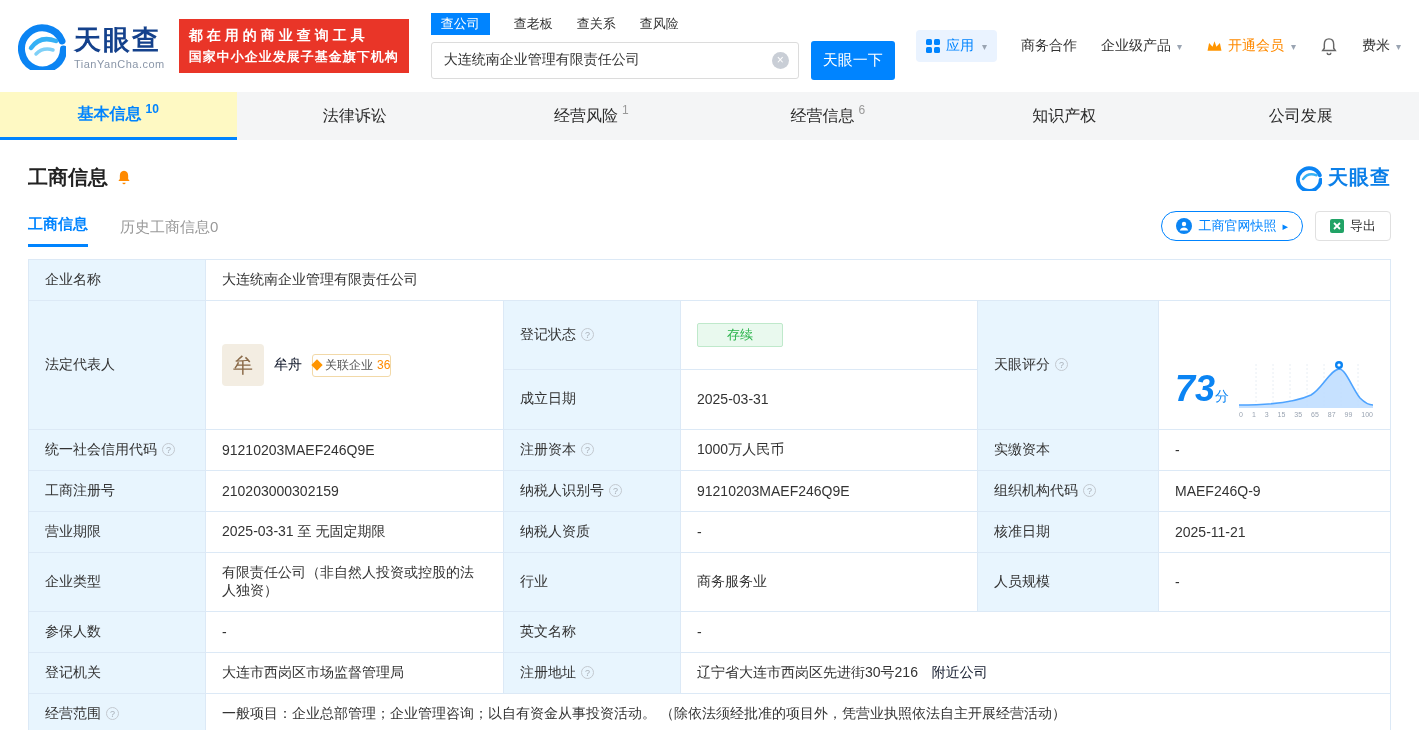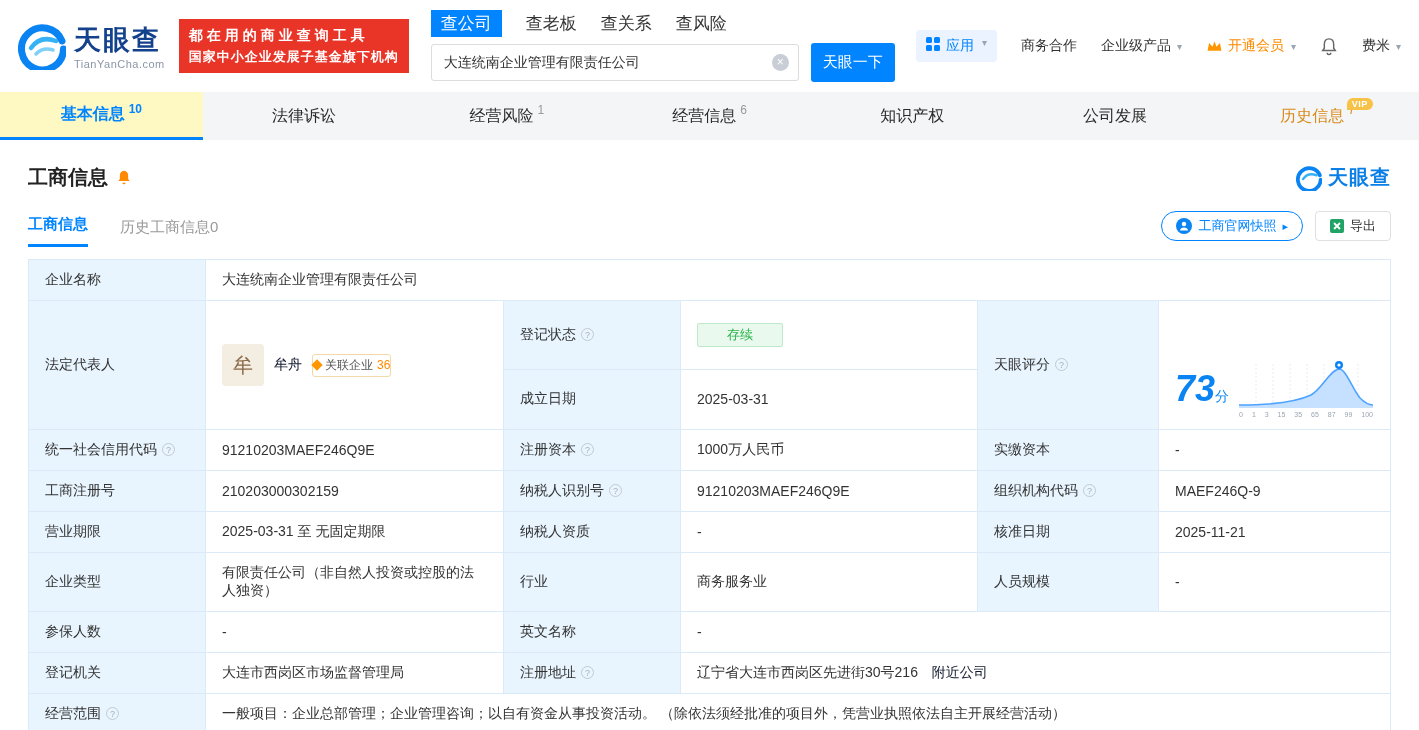--- a/index.html
+++ b/index.html
@@ -10,36 +10,36 @@
   
   .topbar { display:flex; align-items:center; height:92px; padding:0 18px; background:#fff; }
   .logo { display:flex; align-items:center; gap:8px; cursor:pointer; }
   .logo-txt .t1 { font-size:27px; font-weight:bold; color:#14418c; letter-spacing:2px; }
   .logo-txt .t2 { font-size:11px; color:#8a96a8; letter-spacing:.5px; }
   .slogan { background:#e93528; color:#fff; font-weight:bold; padding:6px 10px; margin-left:14px; line-height:1.55; }
   .slogan .s1 { font-size:14px; letter-spacing:4px; }
   .slogan .s2 { font-size:13px; letter-spacing:1px; }
 
   .search-area { margin-left:22px; display:flex; flex-direction:column; }
-  .search-tabs { display:flex; gap:24px; font-size:17px; margin-bottom:6px; align-items:center; }
+  .search-tabs { display:flex; gap:24px; font-size:13px; margin-bottom:6px; align-items:center; }
   .search-tab { color:#333; cursor:pointer; padding:2px 0; }
   .search-tab.active { background:#0084ff; color:#fff; padding:2px 10px; }
   .search-row { display:flex; align-items:center; }
   .input-wrap { position:relative; }
   .search-input { width:368px; height:37px; border:1px solid #dcdcdc; border-radius:3px;
                   font-size:14px; padding:0 34px 0 12px; color:#333; outline:none;
                   font-family:"Liberation Sans","DejaVu Sans",sans-serif; }
   .clear-btn { position:absolute; right:10px; top:10px; width:17px; height:17px; border-radius:50%;
                background:#c9ced6; color:#fff; text-align:center; line-height:16px; font-size:12px; cursor:pointer; }
   .clear-btn::before { content:"×"; }
   .search-btn { margin-left:12px; width:84px; height:39px; background:#0084ff; color:#fff; border:none;
                 font-size:15px; border-radius:3px; cursor:pointer; font-family:inherit; }
 
   .top-nav { margin-left:auto; display:flex; align-items:center; gap:24px; font-size:14px; white-space:nowrap; }
-  .nav-apps { display:flex; gap:6px; background:#eaf3ff; color:#0084ff;
+  .nav-apps { display:flex; align-items:center; gap:6px; background:#eaf3ff; color:#0084ff;
               padding:7px 10px; border-radius:4px; cursor:pointer; }
   .nav-item { color:#333; cursor:pointer; display:flex; align-items:center; gap:4px; }
   .nav-vip { color:#ff8a00; cursor:pointer; display:flex; align-items:center; gap:5px; }
   .caret::after { content:"▾"; font-size:10px; color:#9aa4b2; margin-left:2px; }
   .bell-btn { cursor:pointer; display:flex; align-items:center; }
 
   
   .main-tabs { display:flex; height:48px; background:#f4f5f6; align-items:stretch; }
   .tab { flex:1; display:flex; align-items:center; justify-content:center; font-size:16px; color:#2a2a2a;
          cursor:pointer; position:relative; }
@@ -181,25 +181,20 @@
     </div>
     <div class="tab">
       <span>经营信息</span>
       <span class="cnt">6</span>
     </div>
     <div class="tab">
       <span>知识产权</span>
     </div>
     <div class="tab">
       <span>公司发展</span>
-    </div>
-    <div class="tab vip">
-      <span>历史信息</span>
-      <span class="cnt">7</span>
-      <span class="vip-badge">VIP</span>
     </div>
   </nav>
 
   <div class="content">
 
     <div class="section-head">
       <span class="section-title">工商信息</span>
       <span class="section-bell">
         <svg width="16" height="17" viewBox="0 0 20 21">
           <path d="M10 2 C6.5 2 4.8 4.8 4.8 8.2 v4.2 L3 15 h14 l-1.8-2.6 V8.2 C15.2 4.8 13.5 2 10 2 Z" fill="#ff8a00"></path>

